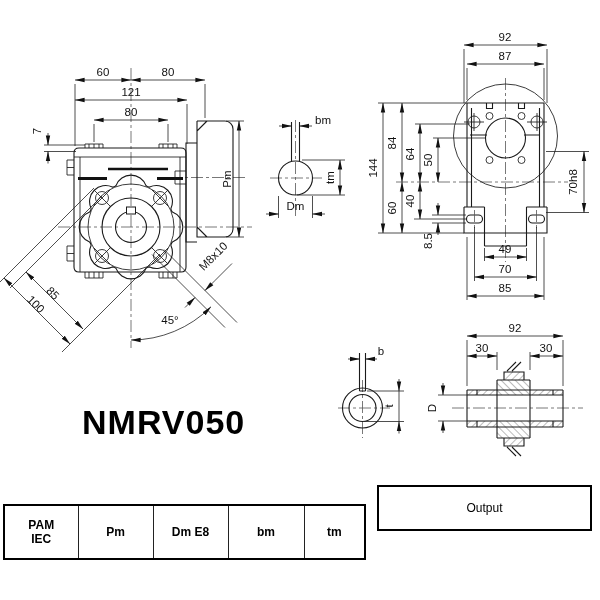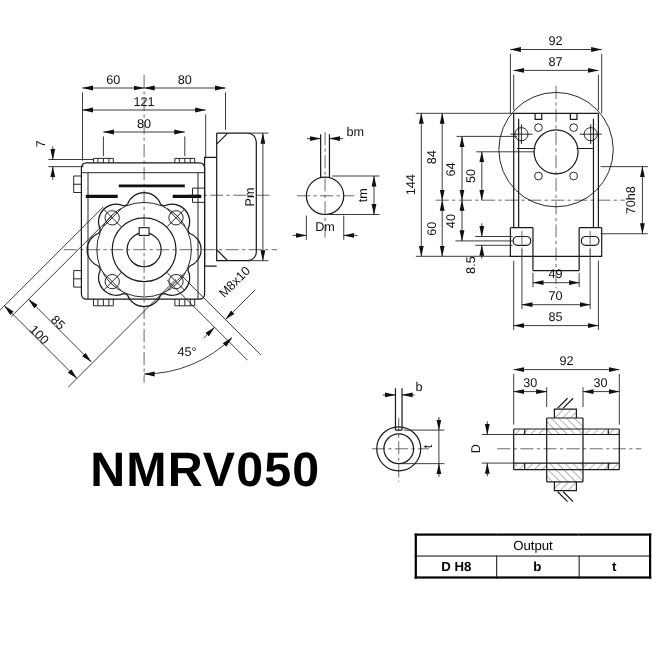--- a/index.html
+++ b/index.html
@@ -6,24 +6,24 @@
   #stage{position:relative;width:600px;height:600px;background:#fff;overflow:hidden;
          font-family:"Liberation Sans",sans-serif;}
   svg{position:absolute;left:0;top:0;}
   .ln{stroke:#1a1a1a;stroke-width:1.1;fill:none;}
   .tn{stroke:#1a1a1a;stroke-width:.85;fill:none;}
   .cl{stroke:#555;stroke-width:.8;fill:none;stroke-dasharray:12 3 3 3;}
   .dm{stroke:#222;stroke-width:.8;fill:none;}
   .bk{stroke:#111;stroke-width:3;fill:none;}
   .sl{stroke:#111;stroke-width:2.5;fill:none;}
   .tx{font:11.5px "Liberation Sans",sans-serif;fill:#111;text-anchor:middle;}
-  #title-text{position:absolute;left:82px;top:403px;font-size:44px;font-weight:bold;
+  #title-text{position:absolute;left:82px;top:403px;font-size:34px;font-weight:bold;
               letter-spacing:1px;color:#000;}
   table{border-collapse:collapse;table-layout:fixed;font-size:12px;color:#000;}
-  td,th{border:1px solid #222;text-align:center;padding:0;height:18px;overflow:hidden;}
+  td,th{border:1px solid #222;text-align:center;padding:12px;height:18px;overflow:hidden;}
   th{font-weight:bold;}
   #main-table{position:absolute;left:3px;top:504px;width:363px;border:2px solid #000;}
   #output-table{position:absolute;left:377px;top:485px;width:215px;border:2px solid #000;}
 </style>
 </head>
 <body>
 
 <div id="stage">
 
 <svg width="600" height="600" viewBox="0 0 600 600">
@@ -198,34 +198,36 @@
 
 <table id="main-table">
   <colgroup>
         <col style="width:74px">
         <col style="width:75px">
         <col style="width:75px">
         <col style="width:76px">
         <col>
       </colgroup>
   <tbody>
+        <tr>
+    <th>PAM IEC</th>
+    <th>Pm</th>
+    <th>Dm E8</th>
+    <th>bm</th>
+    <th>tm</th>
+  </tr>
 </tbody>
     </table>
 
 <table id="output-table">
   <colgroup>
         <col style="width:73px">
         <col style="width:75px">
         <col>
       </colgroup>
   <tbody>
         <tr>
     <td colspan="3">Output</td>
   </tr>
-  <tr>
-    <th>D H8</th>
-    <th>b</th>
-    <th>t</th>
-  </tr>
 </tbody>
     </table>
 
 </div>
 
 </body></html>

